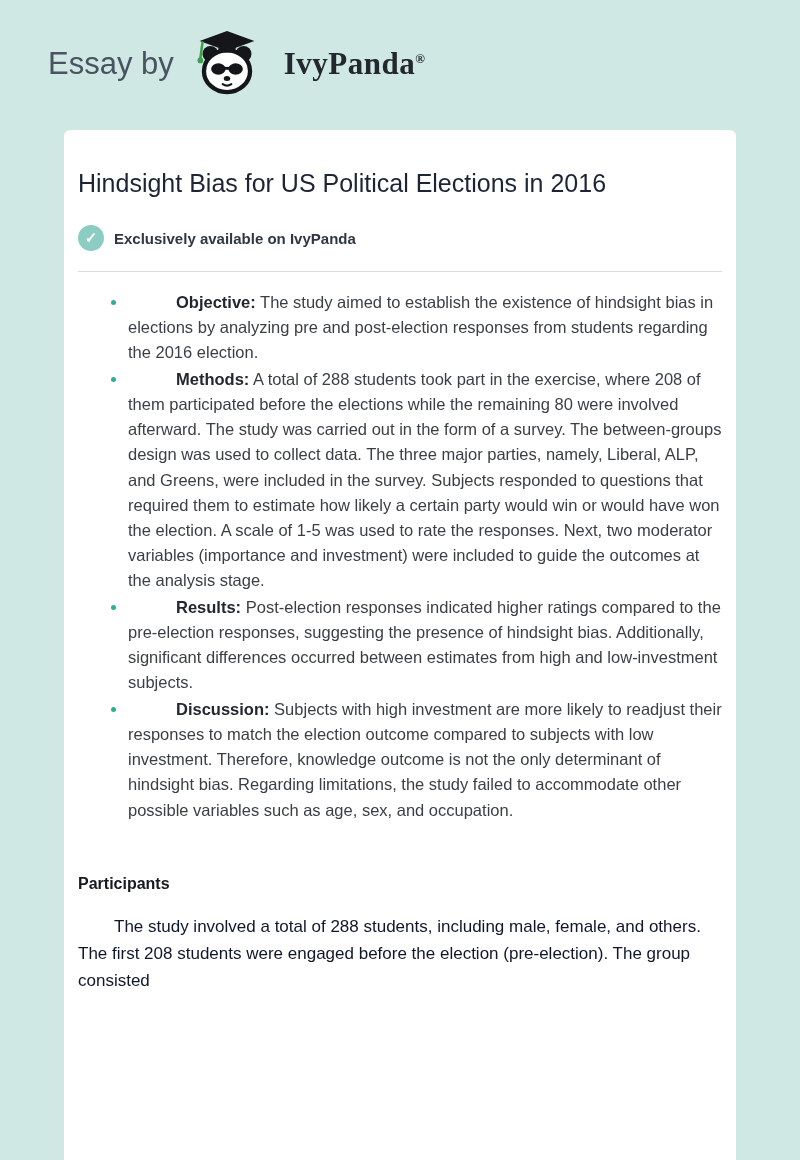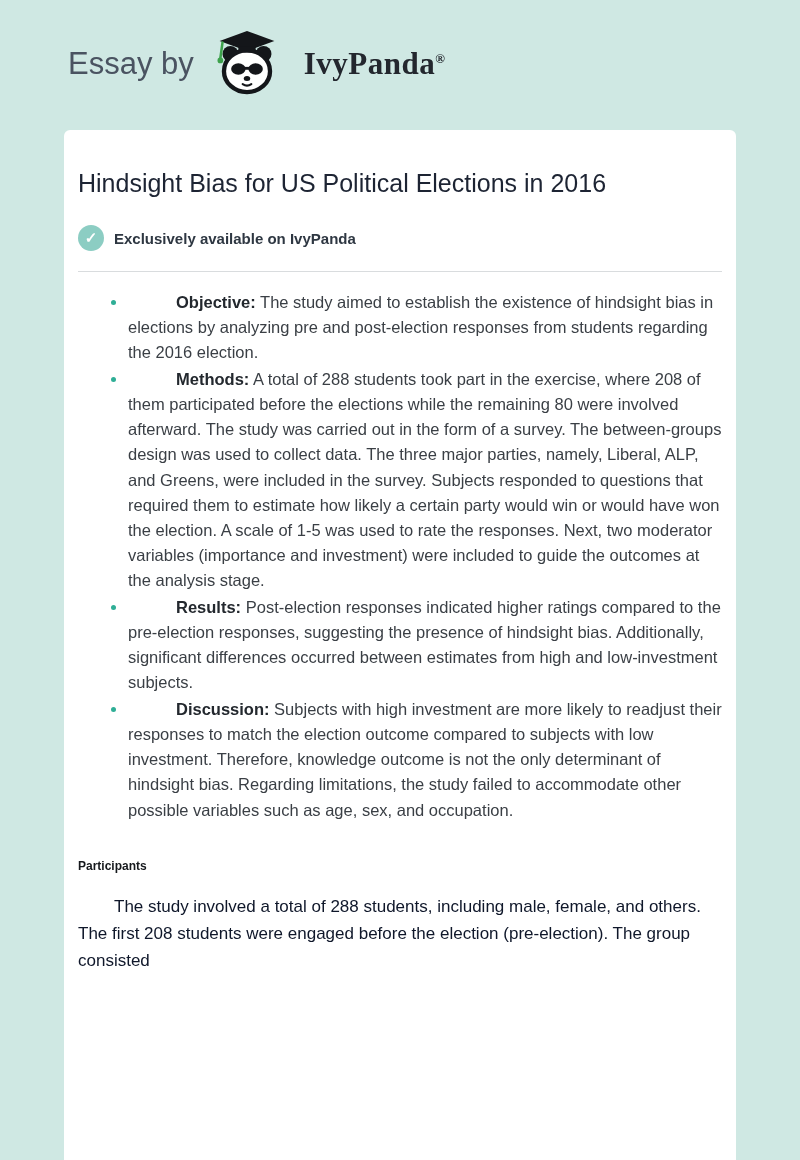--- a/index.html
+++ b/index.html
@@ -12,21 +12,21 @@
     overflow: hidden;
     background: #cfe8e3;
     font-family: "Liberation Sans", sans-serif;
   }
 
   
   .site-header {
     height: 128px;
     display: flex;
     align-items: center;
-    padding-left: 68px;
+    padding-left: 48px;
     box-sizing: border-box;
   }
   .essay-by {
     font-size: 31px;
     color: #4a5361;
     margin-right: 16px;
   }
   .logo {
     display: flex;
     align-items: center;
@@ -109,24 +109,24 @@
   ul.abstract-list li::marker {
     color: #2fae96;
   }
   .lead {
     color: #23282e;
     font-weight: 700;
     margin-left: 48px;
   }
   .italic { }
   h3.sub-heading {
-    font-size: 12px;
+    font-size: 16px;
     font-weight: 700;
     color: #16191d;
-    margin: 36px 0 10px;
+    margin: 52px 0 10px;
   }
   p.body-para {
     font-size: 17px;
     line-height: 1.6;
     color: #0f172a;
     text-indent: 36px;
     margin: 20px 0 16px;
   }
 </style>
 </head>

